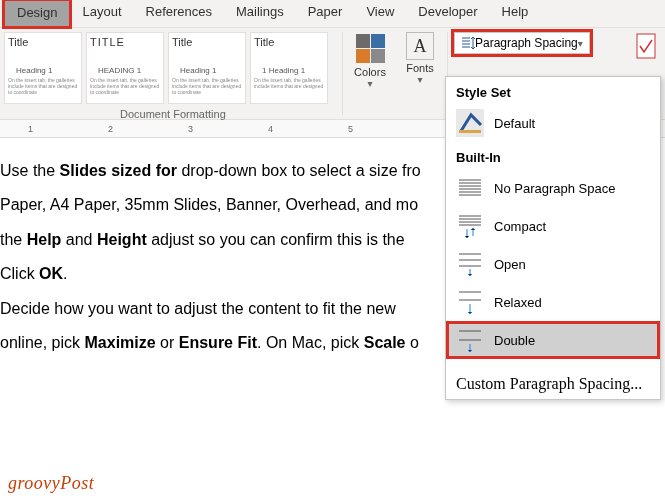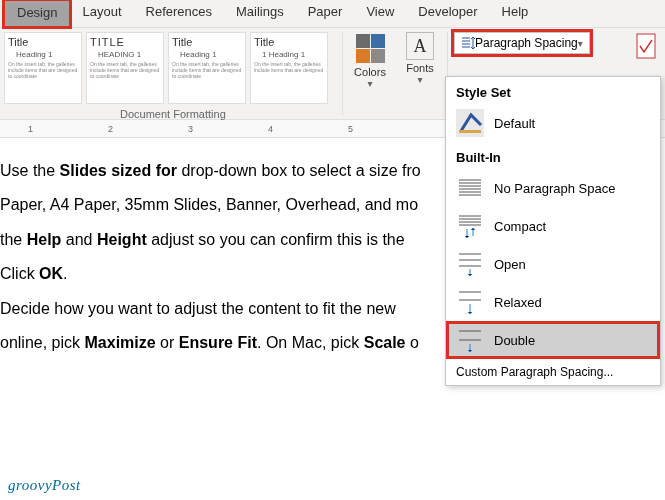--- a/index.html
+++ b/index.html
@@ -5,41 +5,41 @@
 * { box-sizing: border-box; margin: 0; padding: 0; }
 body { font-family: "Segoe UI", Tahoma, sans-serif; font-size: 13px; background: #fff; width: 665px; height: 500px; overflow: hidden; position: relative; }
 .tabs { display: flex; background: #f3f2f1; border-bottom: 1px solid #e1dfdd; height: 28px; padding-left: 4px; }
 .tab { padding: 4px 12px; color: #323130; cursor: pointer; }
 .tab.active { background: #a3a3a3; border-top: 1px solid #e1dfdd; border-left: 1px solid #e1dfdd; border-right: 1px solid #e1dfdd; }
 .tab.hl { outline: 3px solid #d93025; outline-offset: -1px; }
 .ribbon { display: flex; background: #f3f2f1; height: 92px; border-bottom: 1px solid #e1dfdd; }
 .style-gallery { display: flex; gap: 4px; padding: 4px; flex: 0 0 340px; flex-wrap: wrap; overflow: hidden; }
 .style-thumb { width: 78px; height: 72px; background: #fff; border: 1px solid #e1dfdd; padding: 3px; font-size: 8px; overflow: hidden; }
 .style-thumb .t { font-size: 11px; font-weight: 400; color: #333; }
-.style-thumb .h { font-size: 8px; color: #555; margin-top: 2px; padding-left: 8px; }
+.style-thumb .h { font-size: 8px; color: #555; margin-top: 18px; padding-left: 8px; }
 .style-thumb .body { font-size: 5px; color: #888; line-height: 6px; margin-top: 2px; }
 .group-label { position: absolute; top: 108px; left: 120px; font-size: 11px; color: #666; }
 .ribbon-sep { width: 1px; background: #e1dfdd; margin: 4px 2px; }
 .ribbon-btn { display: flex; flex-direction: column; align-items: center; justify-content: flex-start; padding: 4px 6px; width: 50px; font-size: 11px; color: #323130; }
 .ribbon-btn .icn { width: 32px; height: 32px; margin-bottom: 2px; display: flex; align-items: center; justify-content: center; }
 .para-spacing-btn { display: flex; align-items: center; padding: 2px 6px; height: 22px; background: #fff; border: 1px solid #c8c6c4; font-size: 12px; margin: 4px; cursor: pointer; }
 .para-spacing-btn.hl { outline: 3px solid #d93025; outline-offset: 0px; }
 .dropdown { position: absolute; top: 56px; right: 4px; width: 216px; background: #fff; border: 1px solid #c8c6c4; box-shadow: 2px 2px 6px rgba(0,0,0,0.2); z-index: 10; padding-bottom: 4px; margin-top: 20px; }
 .dd-header { font-weight: 600; font-size: 13px; padding: 8px 10px 4px; }
 .dd-item { display: flex; align-items: center; gap: 10px; padding: 5px 10px; cursor: pointer; }
 .dd-item.sel { background: #d0d0d0; }
 .dd-item.hl { outline: 3px solid #d93025; outline-offset: -3px; }
 .dd-icon { width: 28px; height: 28px; display: flex; align-items: center; justify-content: center; flex-shrink: 0; }
-.dd-custom { padding: 6px 10px 2px; font-size: 12px; cursor: pointer; }
+.dd-custom { padding: 16px 10px 2px; font-size: 16px; cursor: pointer; font-family: Liberation Serif, serif; }
 .ruler { height: 18px; background: #f9f9f9; border-bottom: 1px solid #ddd; position: relative; font-size: 9px; color: #666; display:flex; align-items:center; }
 .ruler span { position: absolute; }
 .doc { padding: 10px 13px 10px 0; font-size: 16px; line-height: 1.4; color: #000; }
 .doc p { margin: 12px 0; white-space: nowrap; overflow: hidden; }
 .doc b { font-weight: 700; }
-.watermark { position: absolute; bottom: 6px; left: 8px; font-family: Georgia, serif; font-size: 15px; color: #0369a1; font-style: italic; letter-spacing: 0.5px; }
+.watermark { position: absolute; bottom: 6px; left: 8px; font-family: Georgia, serif; font-size: 18px; color: #c2410c; font-style: italic; letter-spacing: 0.5px; }
 .colors-swatch { display: grid; grid-template-columns: repeat(2,14px); grid-template-rows: repeat(2,14px); gap: 1px; }
 .colors-swatch div { width: 14px; height: 14px; }
 .caret { font-size: 10px; color: #666; }
 svg { display: block; }
 </style>
 </head>
 <body>
 
 <div class="tabs">
   <div class="tab active hl">Design</div>

